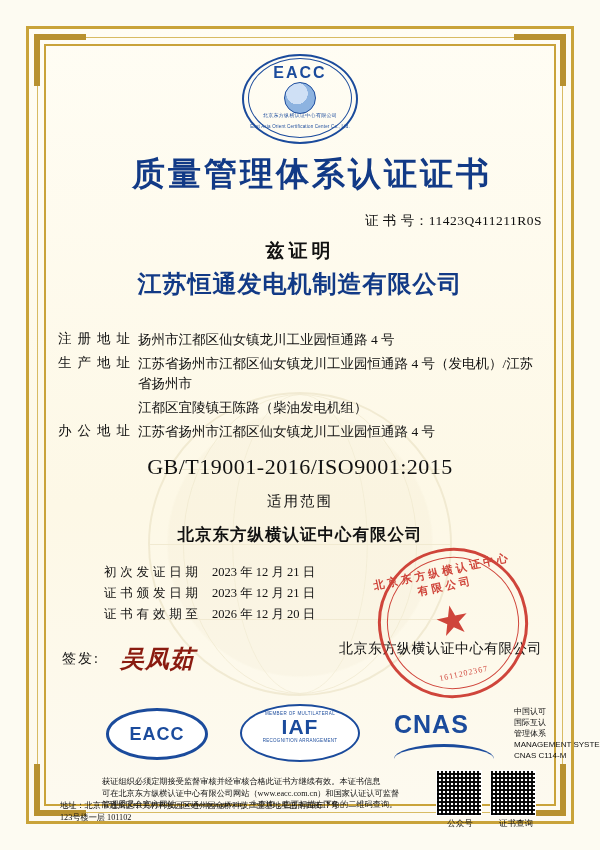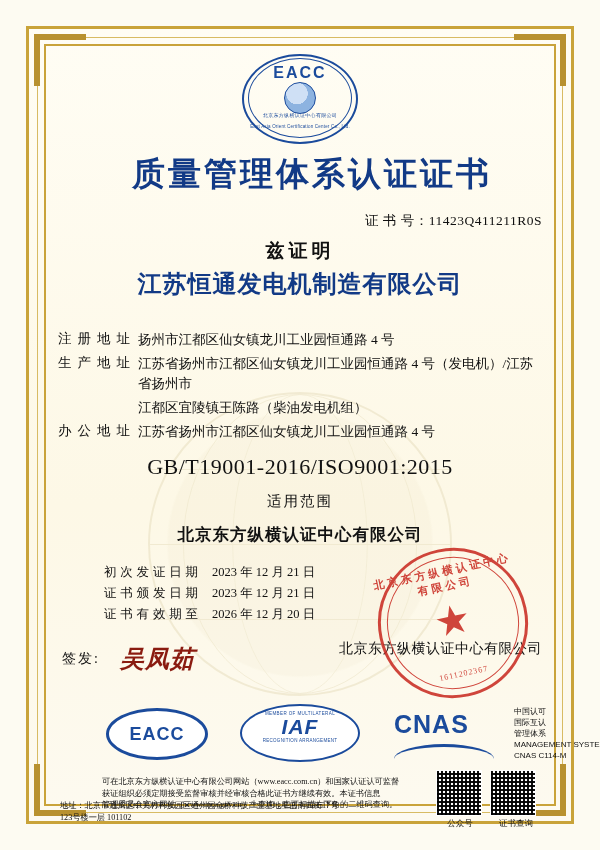--- a/index.html
+++ b/index.html
@@ -193,21 +193,21 @@
     display:flex;align-items:center;justify-content:center;
     font-family:"Liberation Sans",sans-serif;font-weight:bold;font-size:18px;
     color:#1b4b9c;letter-spacing:1px;background:#fff;
   }
   .logo-iaf{
     position:absolute;left:178px;top:0px;width:116px;height:54px;
     border:2px solid #1b4b9c;border-radius:50%;background:#fff;
     text-align:center;color:#1b4b9c;
   }
   .iaf-top{font-family:"Liberation Sans",sans-serif;font-size:4.5px;margin-top:5px;letter-spacing:.4px;}
-  .iaf-main{font-family:"Liberation Sans",sans-serif;font-size:21px;font-weight:bold;line-height:22px;letter-spacing:1px;font-style:italic;}
+  .iaf-main{font-family:"Liberation Sans",sans-serif;font-size:21px;font-weight:bold;line-height:22px;letter-spacing:1px;}
   .iaf-bot{font-family:"Liberation Sans",sans-serif;font-size:4.5px;letter-spacing:.3px;}
   .logo-cnas{
     position:absolute;left:332px;top:6px;width:108px;height:42px;
     font-family:"Liberation Sans",sans-serif;font-size:25px;font-weight:bold;
     color:#1b4b9c;letter-spacing:1px;
   }
   .cnas-swoosh{
     position:absolute;left:332px;top:40px;width:100px;height:12px;
     border-top:3px solid #1b4b9c;border-radius:50%/100% 100% 0 0;
   }
@@ -338,22 +338,22 @@
       <div class="cnas-note">
         <div>中国认可</div>
         <div>国际互认</div>
         <div>管理体系</div>
         <div>MANAGEMENT SYSTEM</div>
         <div>CNAS C114-M</div>
       </div>
     </div>
 
     <div class="footer">
+      <div>获证组织必须定期接受监督审核并经审核合格此证书方继续有效。本证书信息</div>
       <div>可在北京东方纵横认证中心有限公司网站（www.eacc.com.cn）和国家认证认可监督</div>
-      <div>获证组织必须定期接受监督审核并经审核合格此证书方继续有效。本证书信息</div>
       <div>管理委员会官方网站（www.cnca.gov.cn）上查询，也可扫描右下角的二维码查询。</div>
     </div>
     <div class="footer2">
       <div>地址：北京市通州区中关村科技园区通州园金桥科技产业基地星盛南四街17号</div>
       <div>123号楼一层 101102</div>
     </div>
 
     <div class="qr q1"></div>
     <div class="qr q2"></div>
     <div class="qr-label l1">公众号</div>

